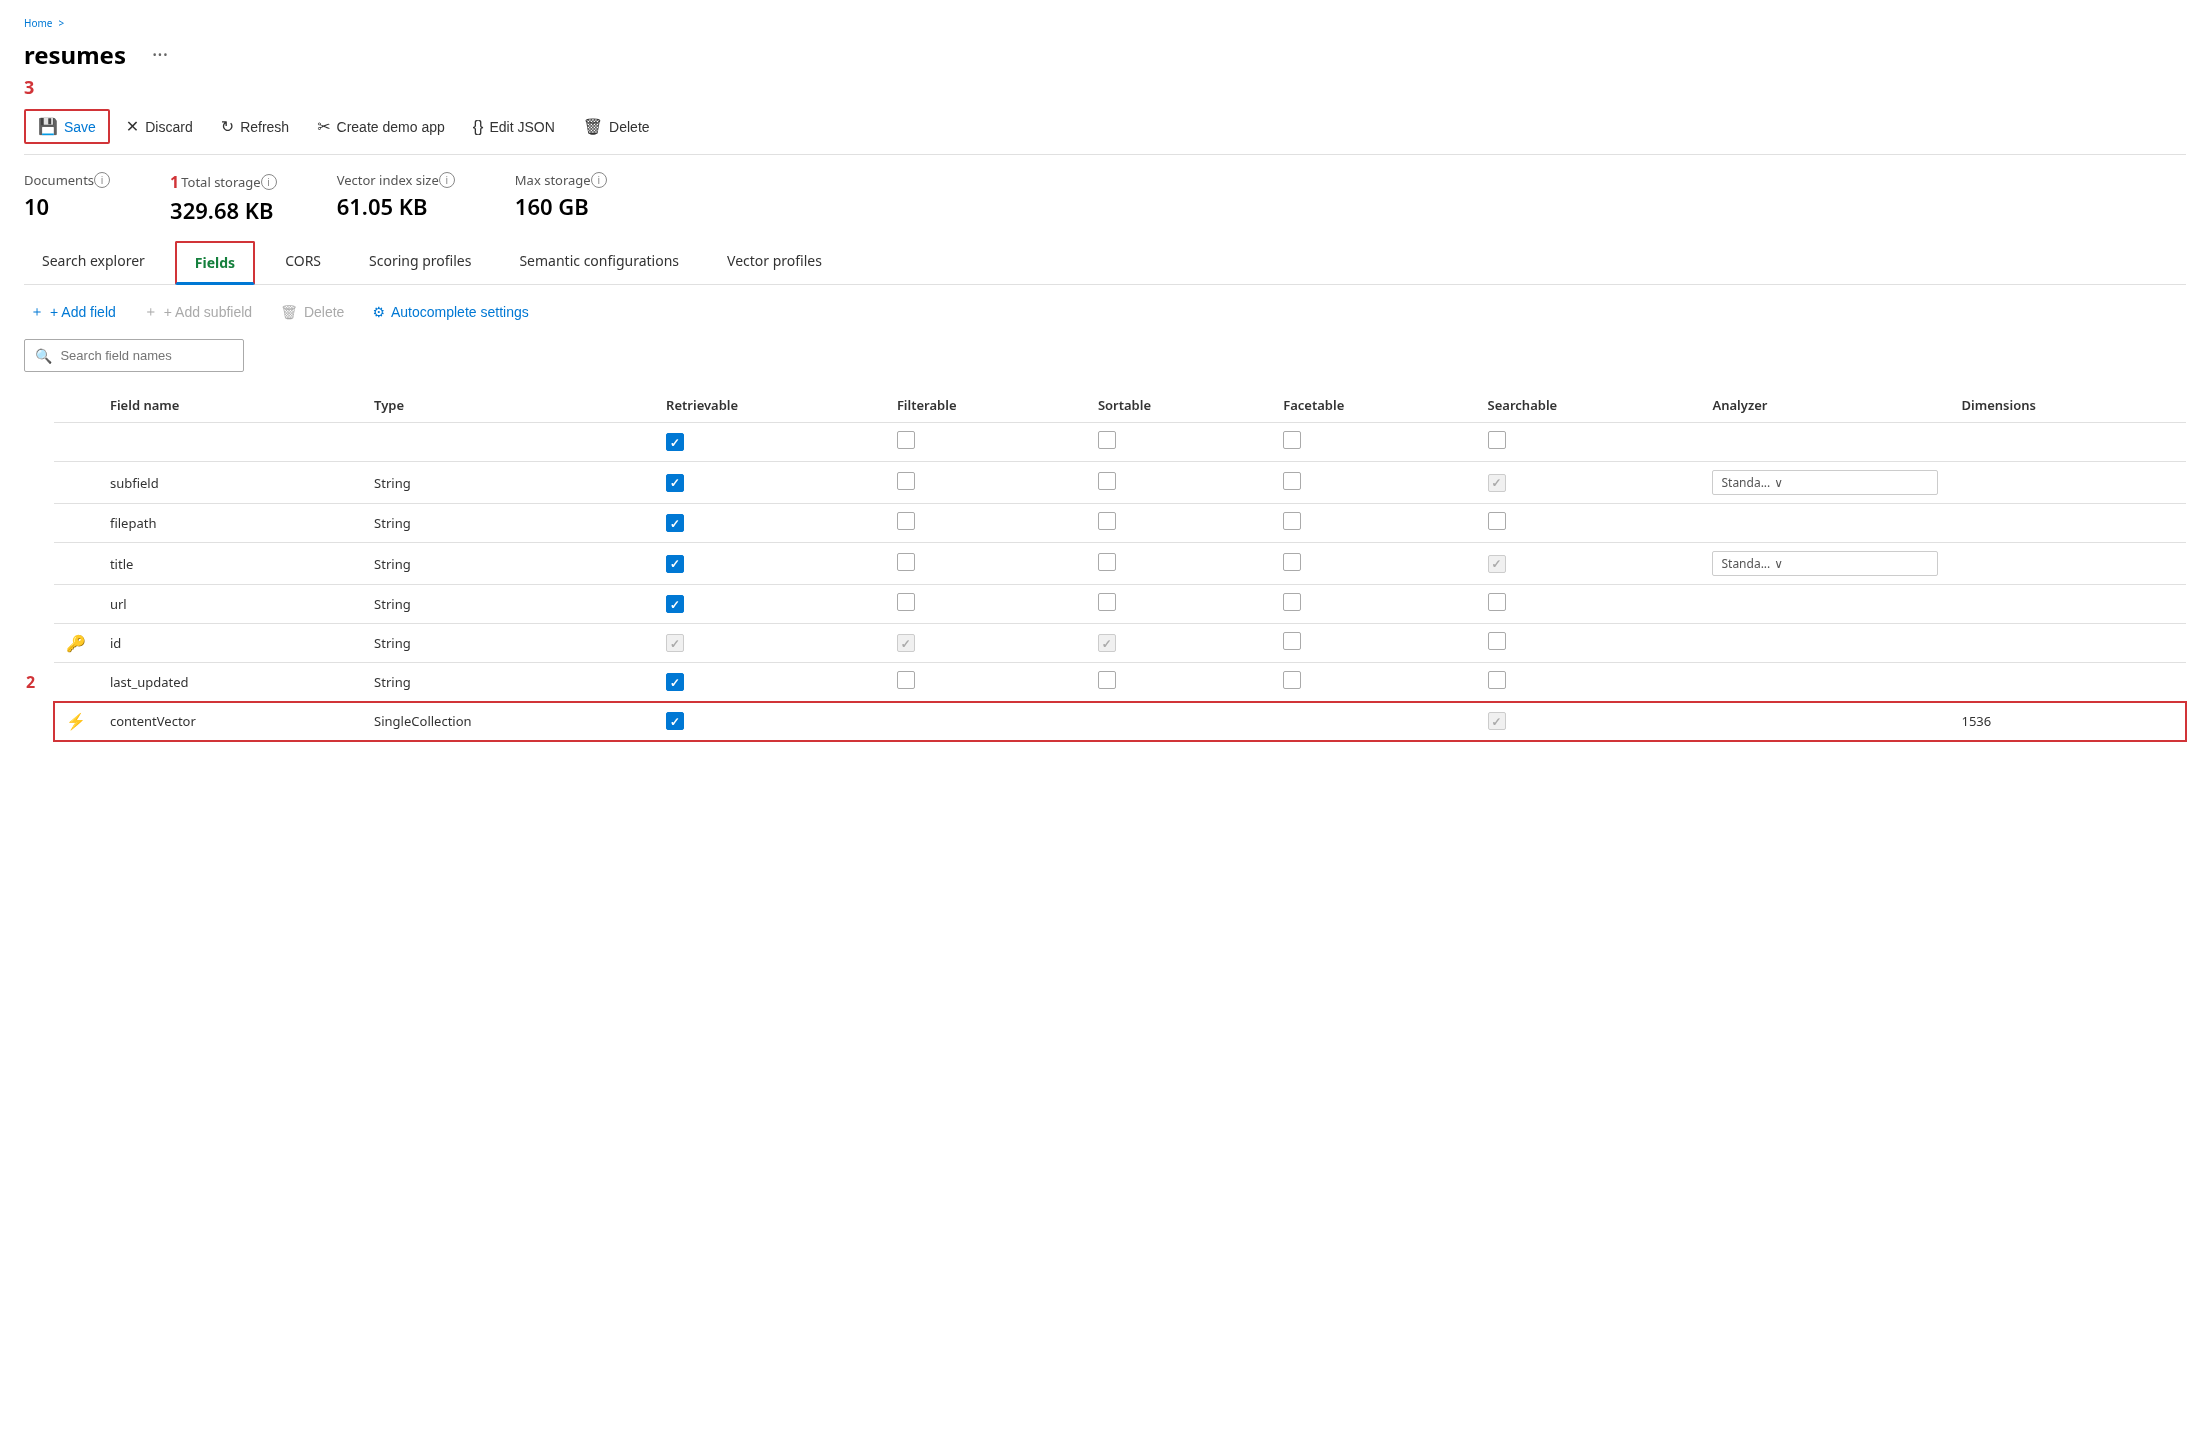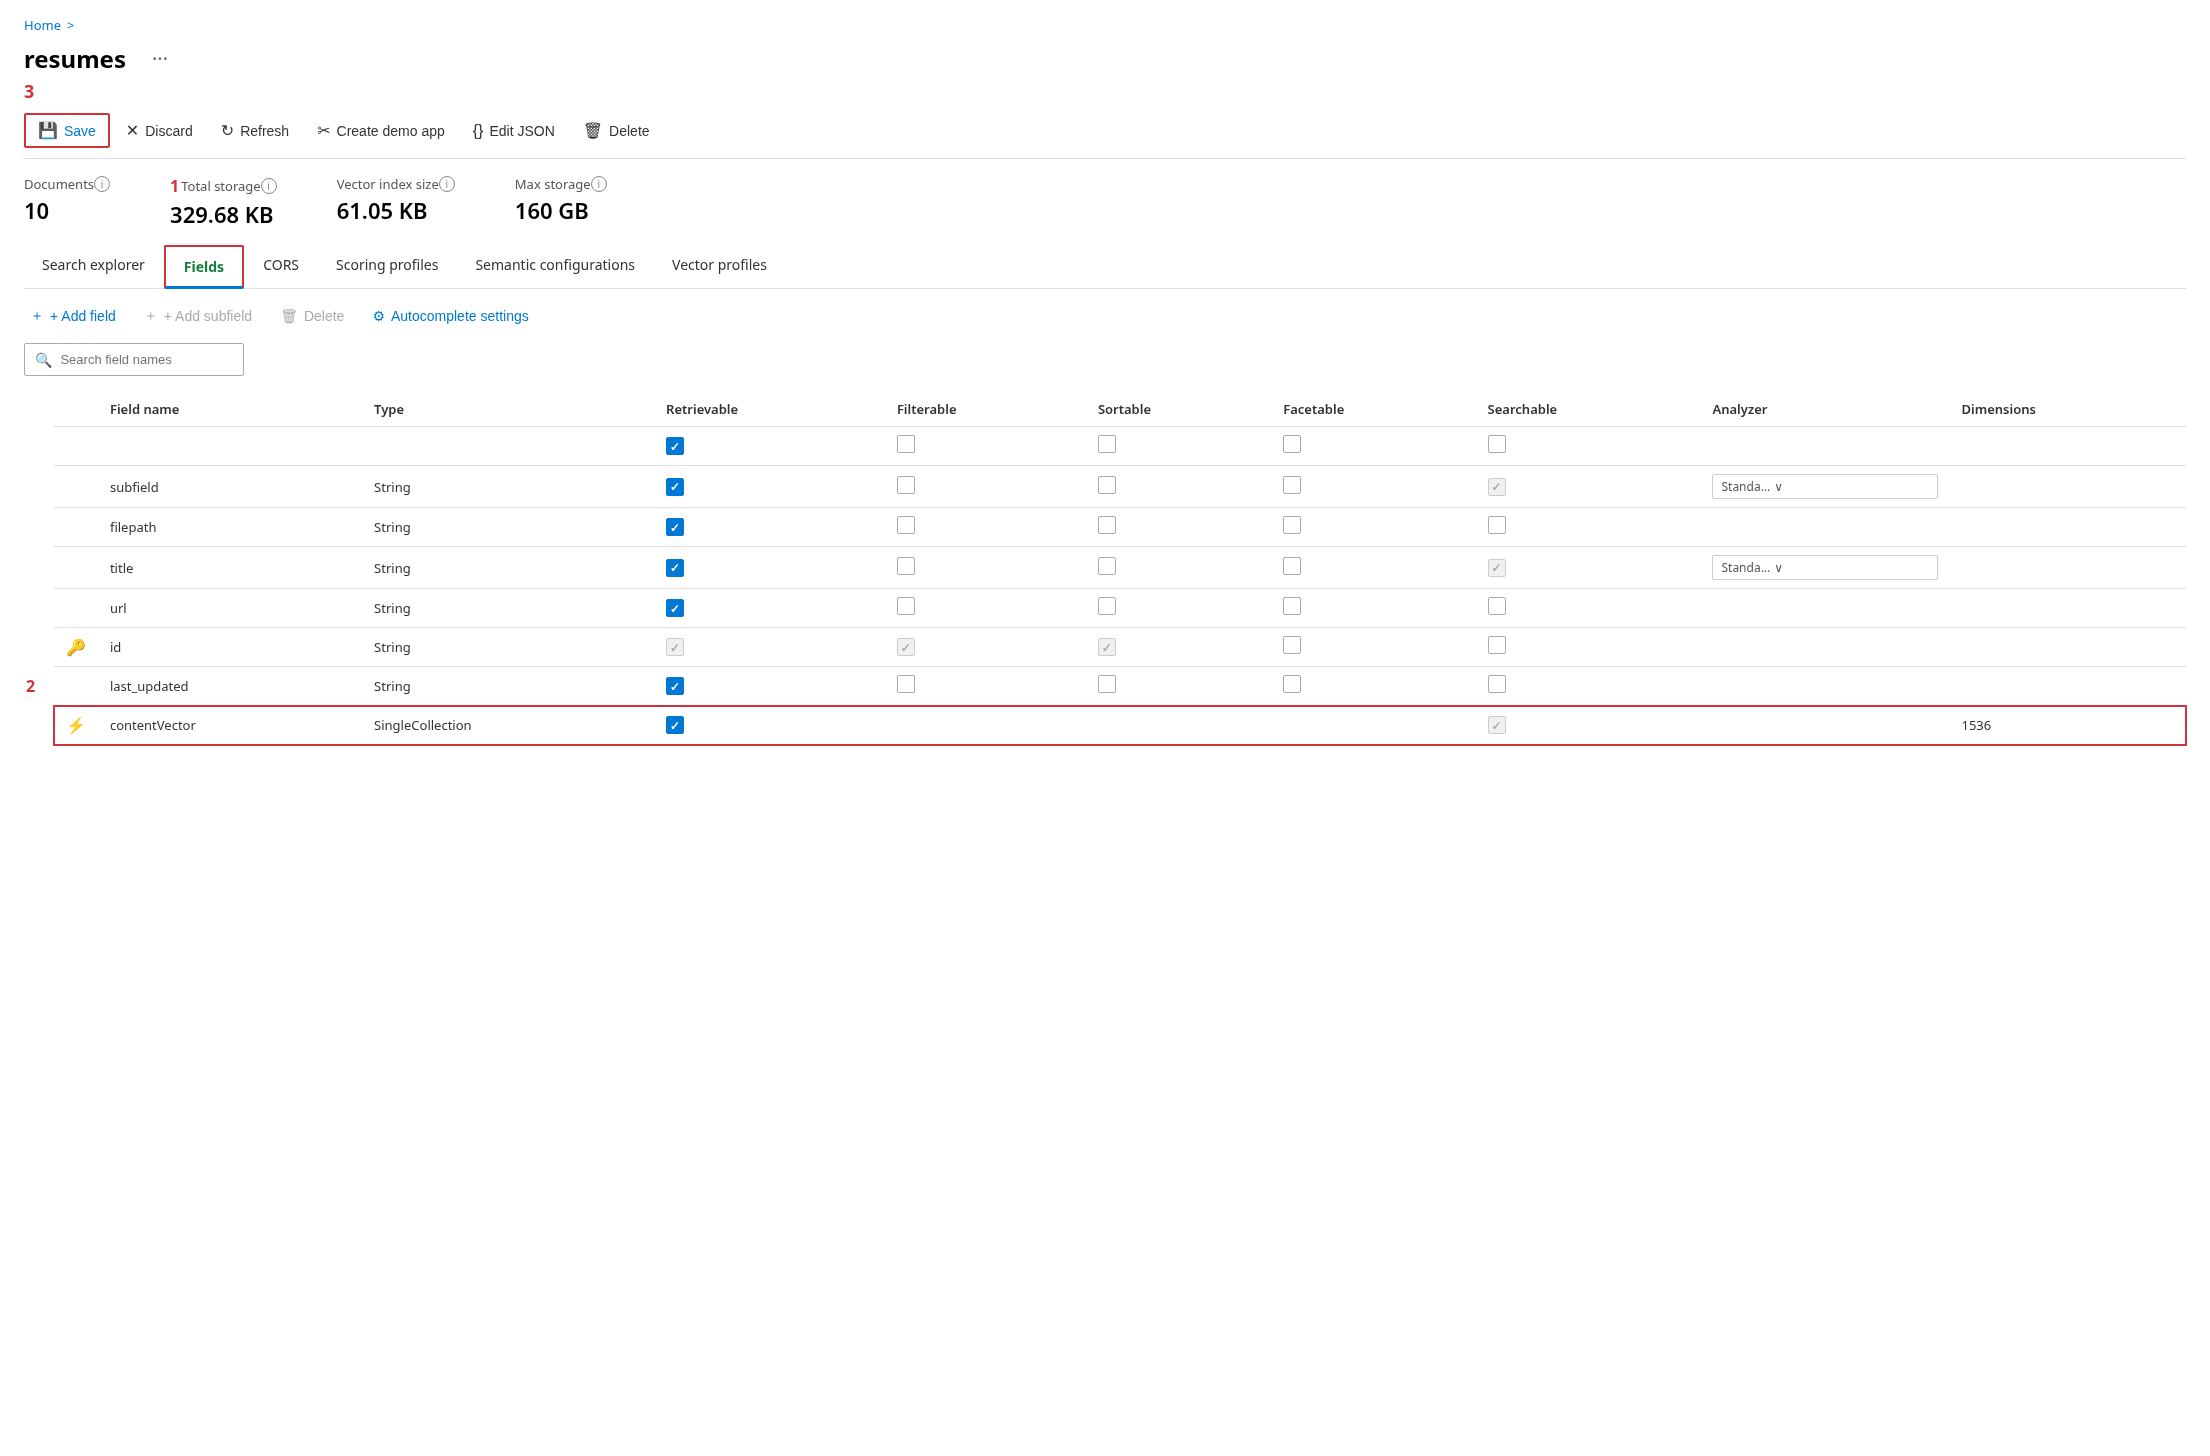--- a/index.html
+++ b/index.html
@@ -1,38 +1,38 @@
 <!DOCTYPE html>
 <html><head>
   <meta charset="utf-8">
   <style>
     * { box-sizing: border-box; margin: 0; padding: 0; }
     body { font-family: 'Segoe UI', system-ui, sans-serif; font-size: 14px; color: #333; background: #fff; padding: 16px 24px; }
 
-    .breadcrumb { color: #0078d4; font-size: 13px; margin-bottom: 8px; display: flex; align-items: center; gap: 6px; }
+    .breadcrumb { color: #0078d4; font-size: 10px; margin-bottom: 8px; display: flex; align-items: center; gap: 6px; }
     .breadcrumb a { color: #0078d4; text-decoration: none; }
 
     .page-title { font-size: 24px; font-weight: 700; color: #000; display: flex; align-items: center; gap: 26px; margin-bottom: 4px; }
     .page-title .ellipsis { font-weight: 400; color: #666; font-size: 20px; cursor: pointer; }
 
     .annotation-red { color: #d13438; font-weight: 700; font-size: 18px; margin-right: 2px; }
 
     .toolbar { display: flex; align-items: center; gap: 4px; margin: 10px 0; padding-bottom: 10px; border-bottom: 1px solid #e0e0e0; flex-wrap: wrap; }
     .toolbar-btn { display: flex; align-items: center; gap: 6px; padding: 6px 12px; border: 1px solid #0078d4; border-radius: 2px; background: #fff; color: #0078d4; cursor: pointer; font-size: 14px; white-space: nowrap; }
     .toolbar-btn.save-btn { border: 2px solid #d13438; color: #0078d4; }
     .toolbar-btn.plain { border: none; color: #333; }
     .toolbar-btn .icon { font-size: 16px; }
 
     .stats-row { display: flex; gap: 60px; margin: 16px 0; align-items: flex-start; }
     .stat-item {}
     .stat-label { font-size: 13px; color: #555; display: flex; align-items: center; gap: 0; margin-bottom: 2px; }
     .stat-value { font-size: 22px; font-weight: 600; color: #000; }
     .info-icon { width: 16px; height: 16px; border-radius: 50%; border: 1px solid #888; color: #888; font-size: 10px; display: inline-flex; align-items: center; justify-content: center; cursor: pointer; }
 
-    .tabs { display: flex; gap: 1px; margin: 12px 0 0 0; border-bottom: 1px solid #e0e0e0; }
+    .tabs { display: flex; gap: 12px; margin: 12px 0 0 0; border-bottom: 1px solid #e0e0e0; }
     .tab { padding: 10px 18px; cursor: pointer; font-size: 14px; color: #333; border-bottom: 3px solid transparent; margin-bottom: -1px; white-space: nowrap; }
     .tab.active { font-weight: 700; border-bottom: 3px solid #0078d4; color: #0078d4; }
 
     .actions-row { display: flex; align-items: center; gap: 16px; margin: 14px 0; }
     .action-btn { display: flex; align-items: center; gap: 6px; background: none; border: none; color: #0078d4; cursor: pointer; font-size: 14px; padding: 4px 6px; }
     .action-btn.disabled { color: #aaa; cursor: default; }
 
     .search-bar { display: flex; align-items: center; gap: 8px; border: 1px solid #aaa; border-radius: 2px; padding: 6px 10px; width: 220px; margin: 10px 0 16px 0; }
     .search-bar input { border: none; outline: none; font-size: 13px; width: 100%; color: #000000; }
 

